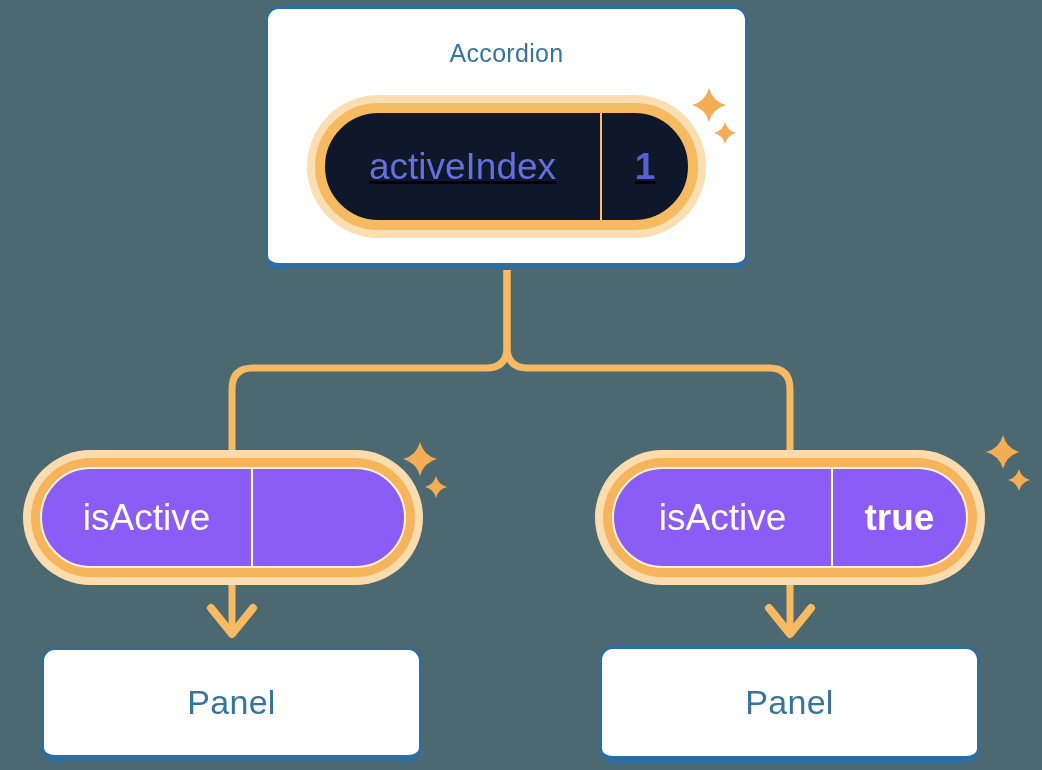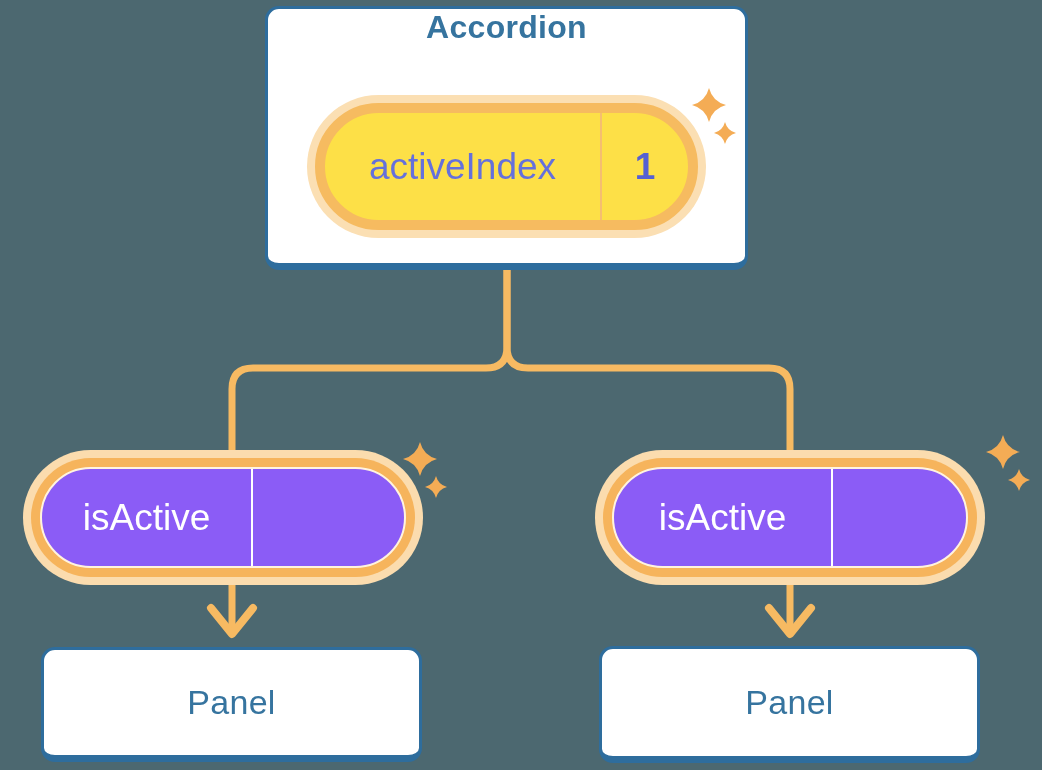--- a/index.html
+++ b/index.html
@@ -12,32 +12,32 @@
   .connectors path{fill:none;stroke:#F7BA62;stroke-width:7;}
   .connectors path.arrow-head{stroke-width:8;stroke-linecap:round;stroke-linejoin:round;}
   
   .card{
     position:absolute;background:#ffffff;box-sizing:border-box;
     border:3px solid #2E6D9D;border-bottom-width:7px;border-radius:14px;
     z-index:1;display:flex;align-items:center;justify-content:center;
   }
   .accordion-card{left:265px;top:6px;width:483px;height:264px;display:block;}
   .card-title{
-    text-align:center;color:#36749F;font-size:32px;font-weight:700;
-    letter-spacing:.3px;
+    text-align:center;color:#36749F;font-size:25px;font-weight:400;
+    margin-top:30px;letter-spacing:.3px;
   }
   .panel-left{left:41px;top:647px;width:381px;height:115px;}
   .panel-right{left:599px;top:646px;width:381px;height:117px;}
   .panel-title{color:#36749F;font-size:34px;font-weight:500;letter-spacing:.3px;}
   
   .state-pill{
     position:absolute;left:315px;top:103px;width:363px;height:107px;
-    background:#fde047;border:10px solid #F6BB60;border-radius:70px;
+    background:#0f172a;border:10px solid #F6BB60;border-radius:70px;
     box-shadow:0 0 0 8px #FBDFB3;display:flex;align-items:stretch;
-    overflow:hidden;z-index:2;
+    overflow:hidden;z-index:2;text-decoration:underline;
   }
   .state-cell{display:flex;align-items:center;justify-content:center;}
   .state-label-cell{width:275px;color:#6570DC;font-size:37px;}
   .state-divider{width:2px;background:#F5BE70;}
   .state-value-cell{flex:1;color:#5560D4;font-size:37px;font-weight:700;}
   
   .prop-pill{
     position:absolute;height:97px;background:#8b5cf6;
     border:2px solid #FFF3DF;border-radius:54px;
     box-shadow:0 0 0 9px #F6B45C,0 0 0 17px #FBDCAE;
@@ -80,20 +80,21 @@
   </div>
 
   <div class="prop-pill prop-pill-left">
     <div class="prop-cell prop-label-cell">isActive</div>
     <div class="prop-divider"></div>
   </div>
 
   <div class="prop-pill prop-pill-right">
     <div class="prop-cell prop-label-cell">isActive</div>
     <div class="prop-divider"></div>
+    <div class="prop-cell prop-value-cell">true</div>
   </div>
 
   <div class="card panel-left">
     <div class="panel-title">Panel</div>
   </div>
   <div class="card panel-right">
     <div class="panel-title">Panel</div>
   </div>
 
   <svg class="sparkles sparkles-top" width="60" height="66" viewBox="0 0 60 66">

